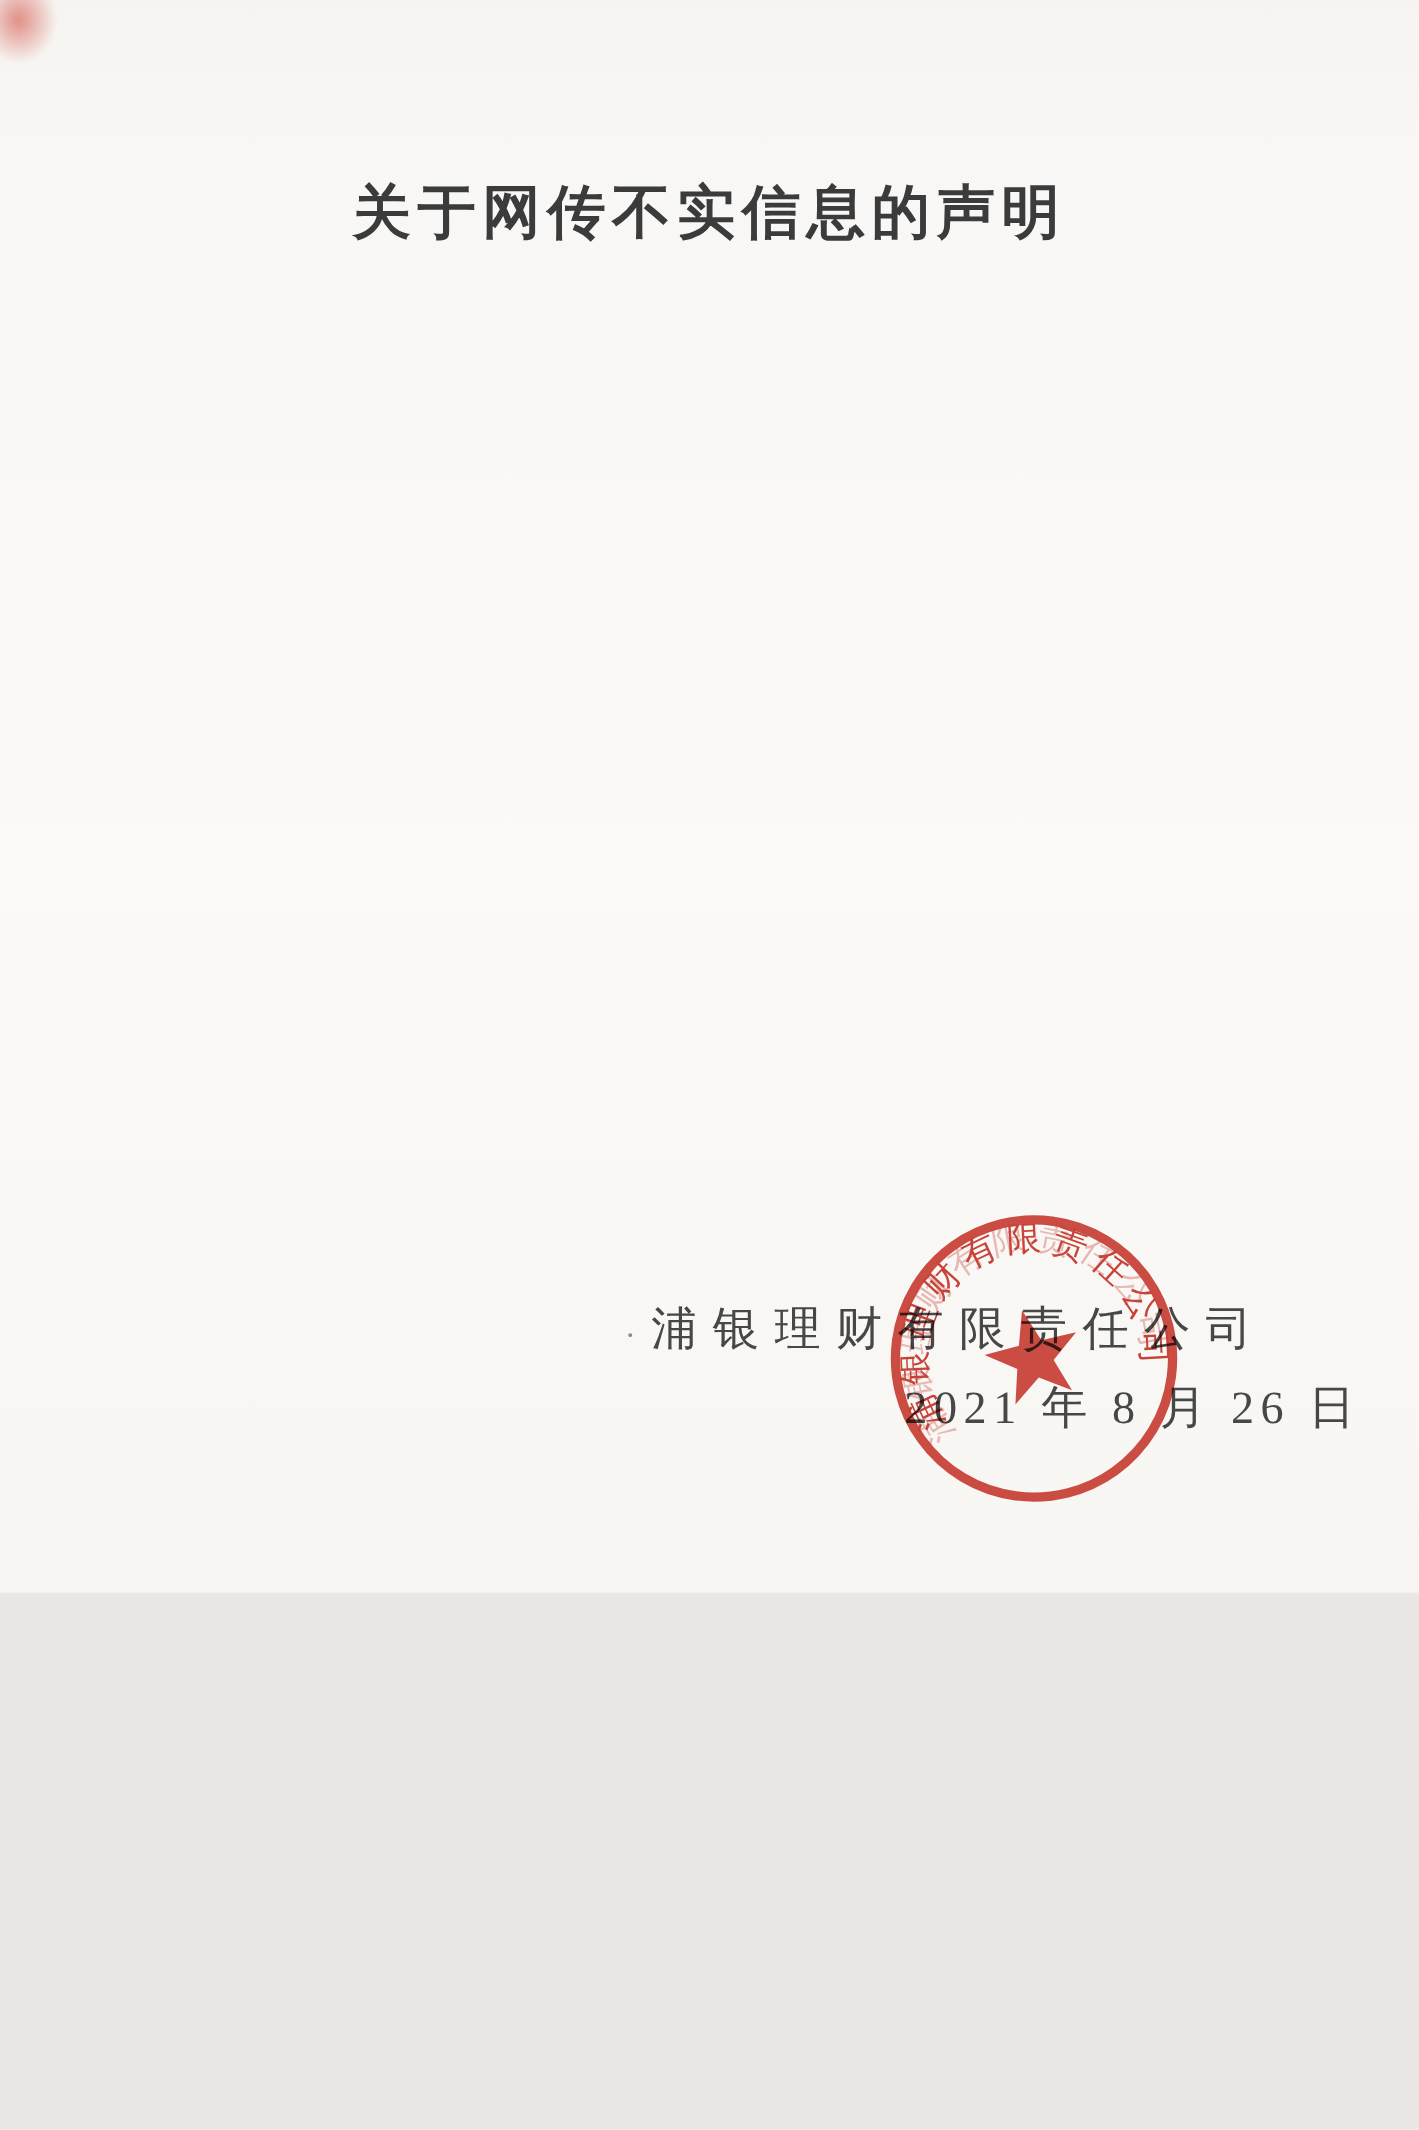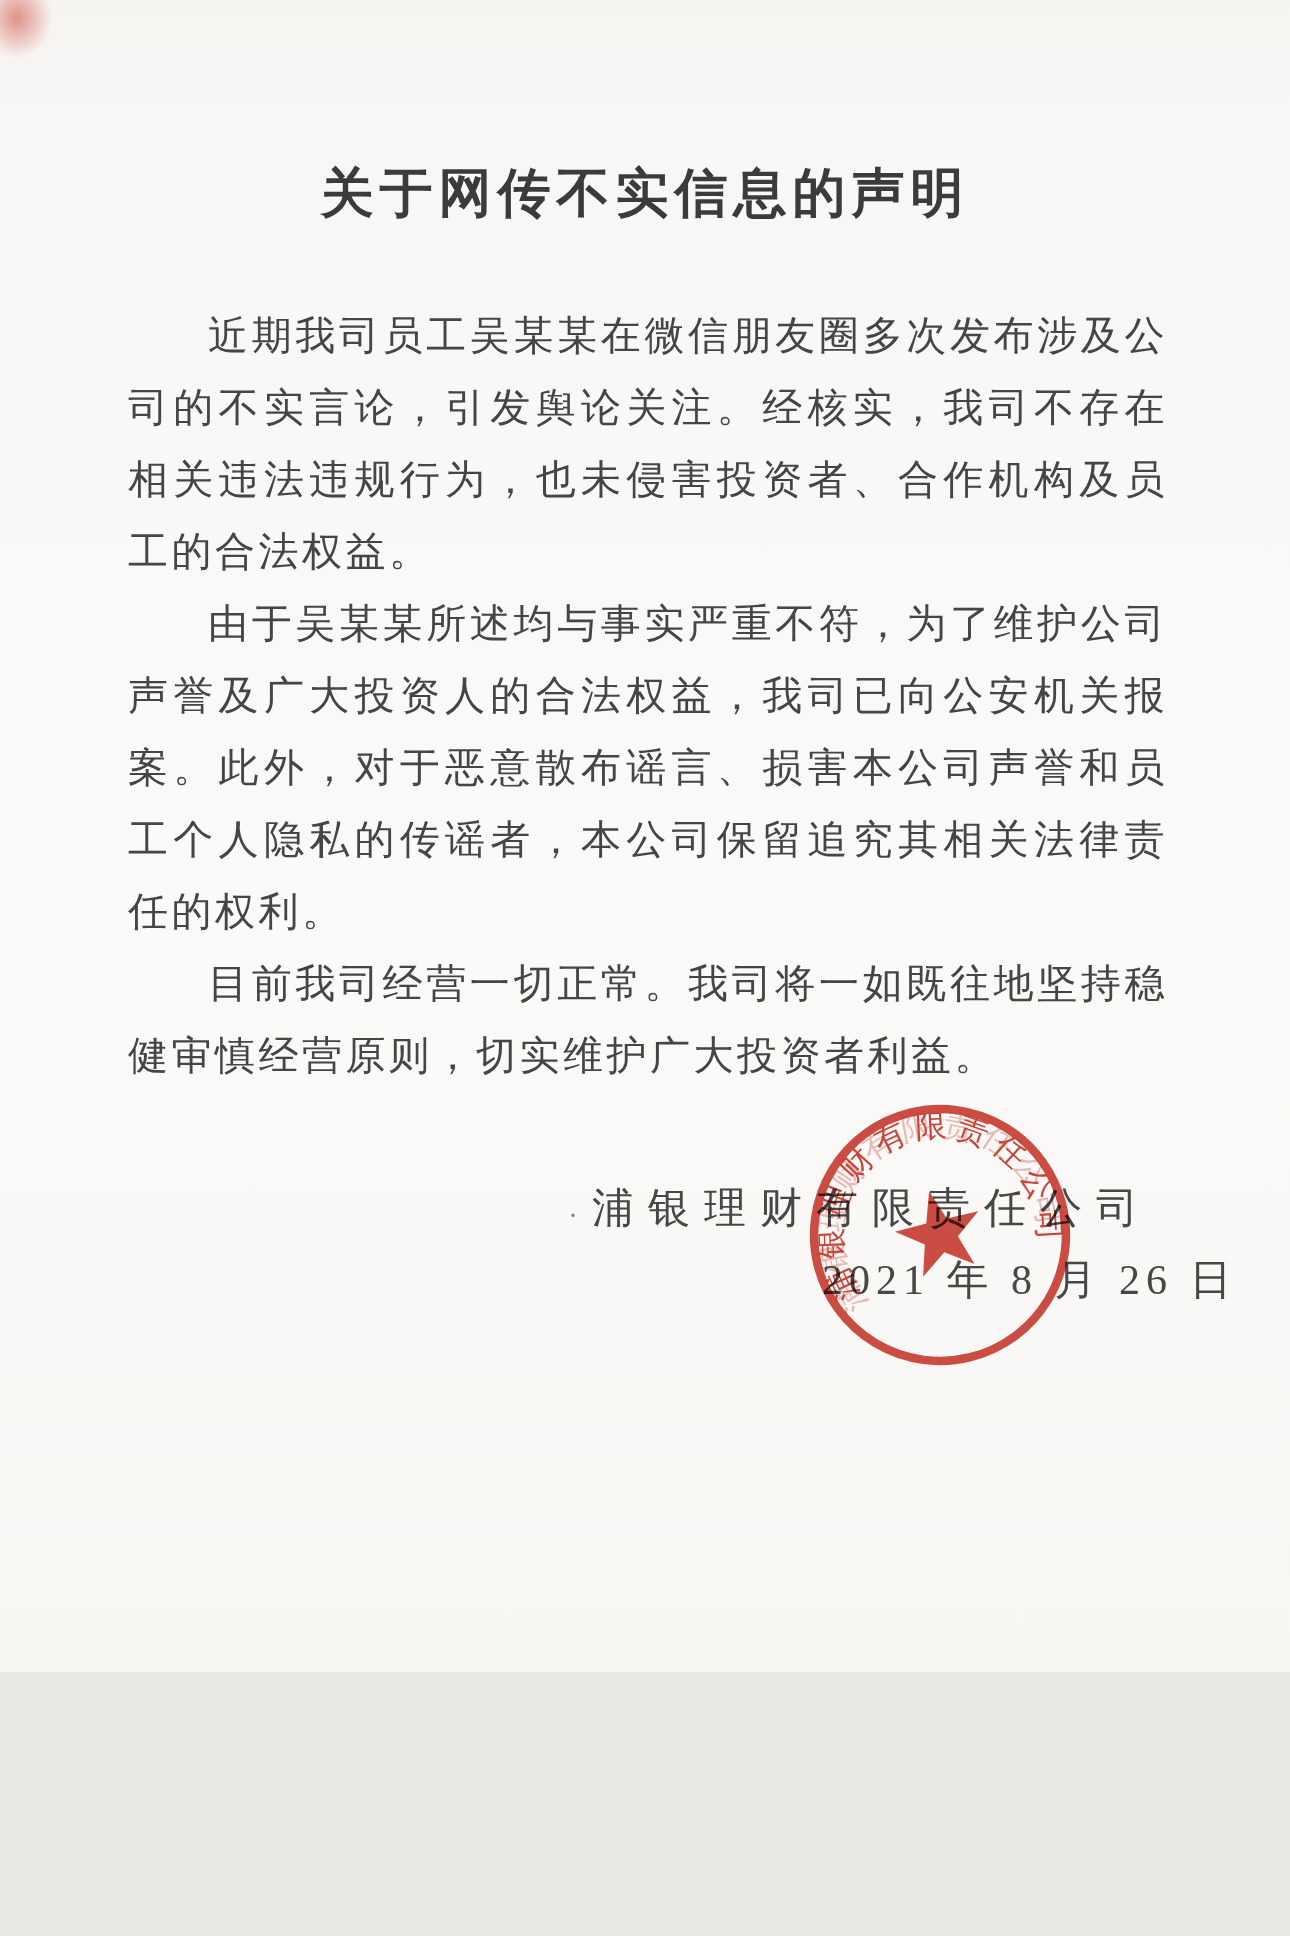--- a/index.html
+++ b/index.html
@@ -3,21 +3,21 @@
 <meta charset="utf-8">
 <style>
   html, body {
     margin: 0;
     padding: 0;
     background: #e9e7e4;
   }
   .page {
     position: relative;
     width: 1290px;
-    height: 1672px;
+    height: 1448px;
     margin: 0 auto;
     background: linear-gradient(180deg, #f6f4f1 0%, #f8f7f5 8%, #fbfaf8 55%, #f7f6f3 100%);
     overflow: hidden;
     font-family: "Liberation Serif", "DejaVu Serif", serif;
     color: #3a3a3a;
   }
   
   .corner-smudge {
     position: absolute;
     left: -18px;
@@ -97,25 +97,20 @@
 </style>
 </head>
 <body>
 
 <div class="page">
 
   <div class="corner-smudge"></div>
 
   <div class="doc-title">关于网传不实信息的声明</div>
 
-  <div class="doc-body">
-    <p>近期我司员工吴某某在微信朋友圈多次发布涉及公司的不实言论，引发舆论关注。经核实，我司不存在相关违法违规行为，也未侵害投资者、合作机构及员工的合法权益。</p>
-    <p>由于吴某某所述均与事实严重不符，为了维护公司声誉及广大投资人的合法权益，我司已向公安机关报案。此外，对于恶意散布谣言、损害本公司声誉和员工个人隐私的传谣者，本公司保留追究其相关法律责任的权利。</p>
-    <p>目前我司经营一切正常。我司将一如既往地坚持稳健审慎经营原则，切实维护广大投资者利益。</p>
-  </div>
 
   <div class="signature">
     <span class="sig-dash">·</span>
     <div class="sig-company">浦银理财有限责任公司</div>
     <div class="sig-date">2021 年 8 月 26 日</div>
   </div>
 
   <div class="stamp">
     <svg viewBox="0 0 300 300" xmlns="http://www.w3.org/2000/svg">
       <defs>

